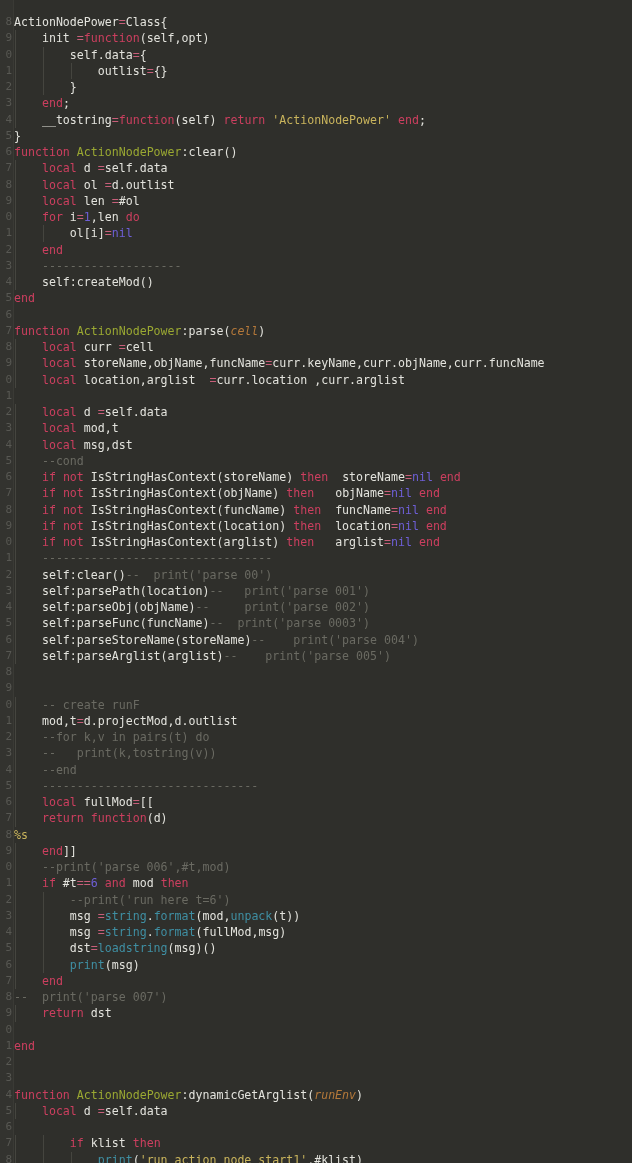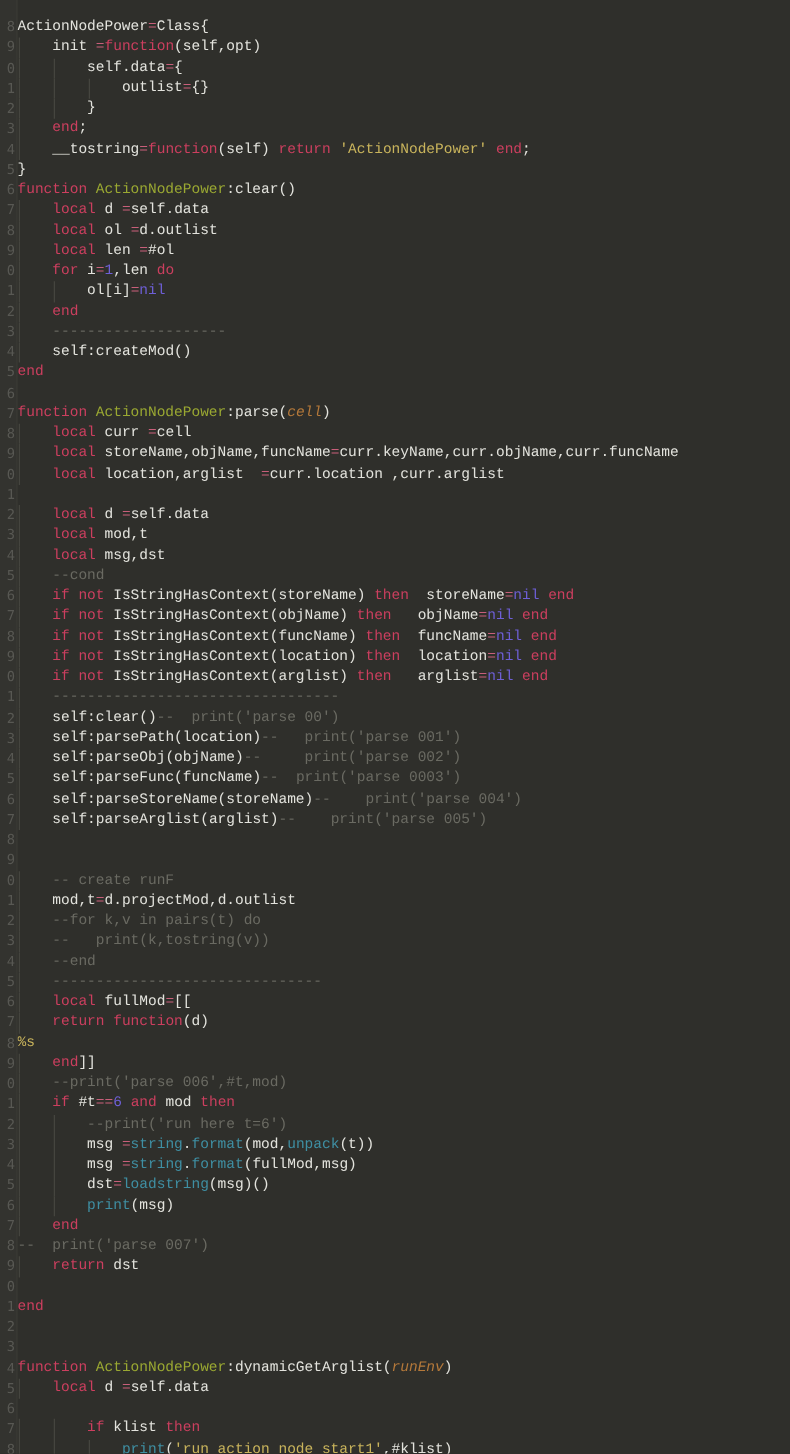--- a/index.html
+++ b/index.html
@@ -46,21 +46,20 @@
     left: 14px; top: 0;
     width: 618px;
     height: 1163px;
     overflow: hidden;
     font-size: 11.6px;
     line-height: 16.25px;
     white-space: pre;
     color: #e3e3dd;
     padding-top: 14px;
     box-sizing: border-box;
-    font-family: Liberation Mono, monospace;
   }
   .line {
     height: 16.25px;
     line-height: 16.25px;
     white-space: pre;
     position: relative;
   }
   
   .guides {
     position: absolute;

